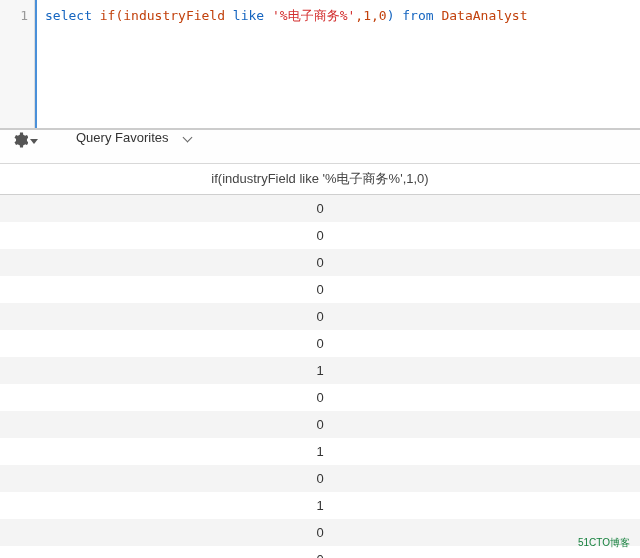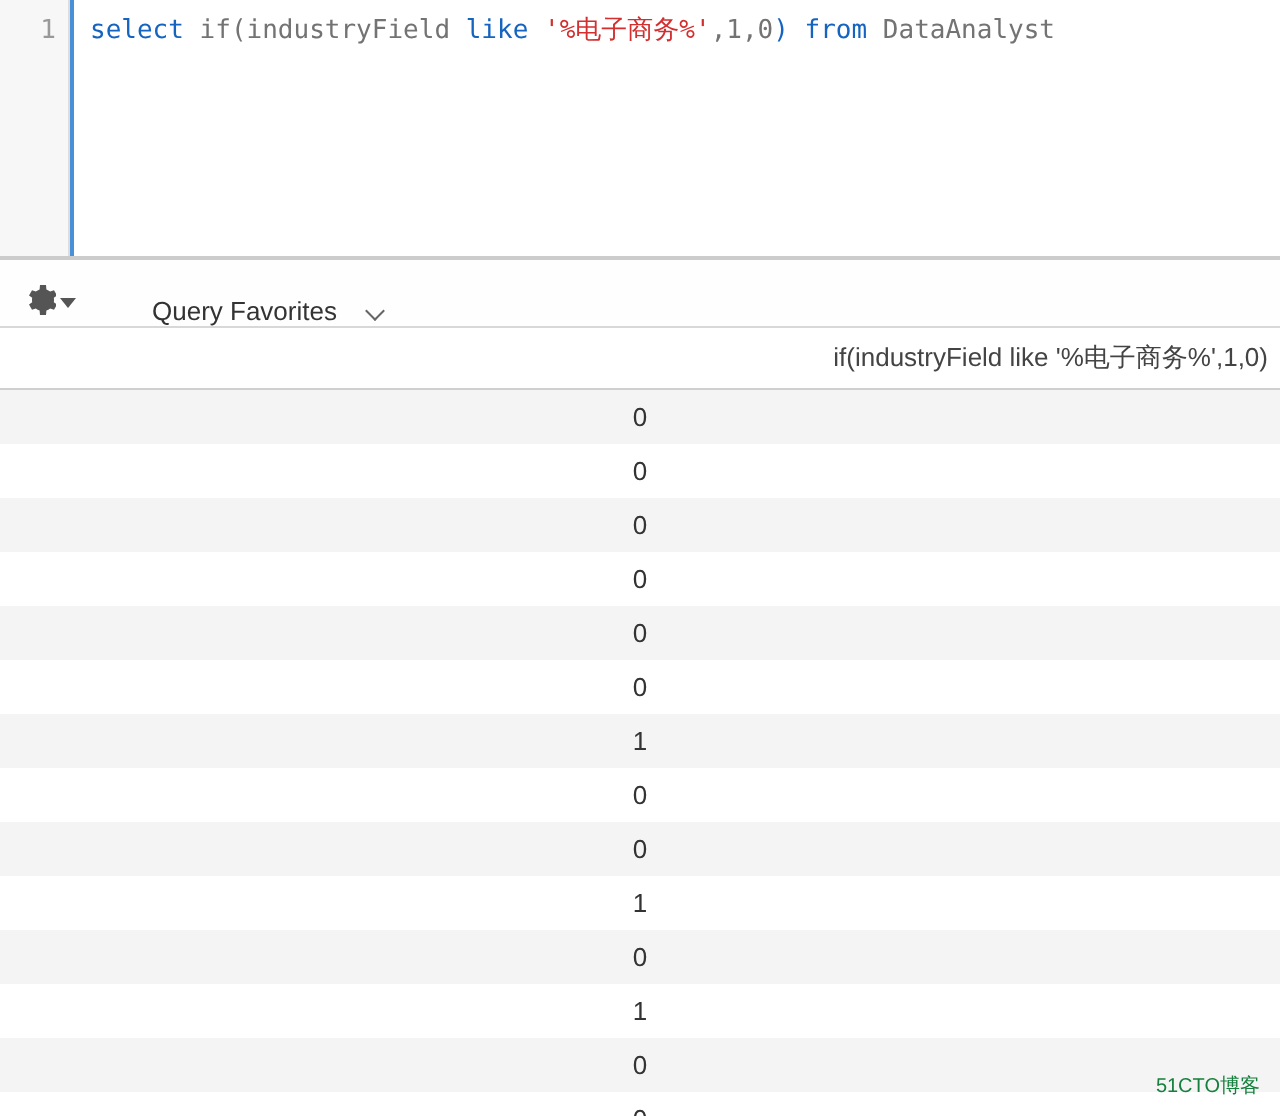--- a/index.html
+++ b/index.html
@@ -33,25 +33,25 @@
     flex: 1;
     padding: 6px 8px;
     font-family: Menlo, Consolas, monospace;
     font-size: 13px;
     line-height: 20px;
     border-left: 2px solid #4a90d9;
     white-space: pre;
   }
   .kw-blue  { color: #1565c0; text-align: center; }
   .kw-red   { color: #d32f2f; margin-top: 44px; }
-  .kw-black { color: #737373; }
+  .kw-black { color: #c2410c; }
 
   .toolbar {
     display: flex;
-    align-items: flex-end;
+    align-items: flex-start;
     height: 34px;
     border-bottom: 1px solid #d8d8d8;
     padding: 0 8px;
     gap: 24px;
     background: #fefefe;
   }
   .gear-wrap {
     display: flex;
     align-items: center;
     gap: 2px;
@@ -87,21 +87,21 @@
     cursor: pointer;
     padding: 0 10px;
   }
 
   .result-header {
     background: #fff;
     border-bottom: 1px solid #cfcfcf;
     padding: 6px 6px;
     font-size: 13px;
     color: #444;
-    text-align: right;
+    text-align: center;
   }
   .result-row {
     height: 27px;
     line-height: 27px;
     text-align: center;
     font-size: 13px;
     color: #333;
   }
   .row-even { background: #f4f4f4; }
   .row-odd  { background: #ffffff; }

